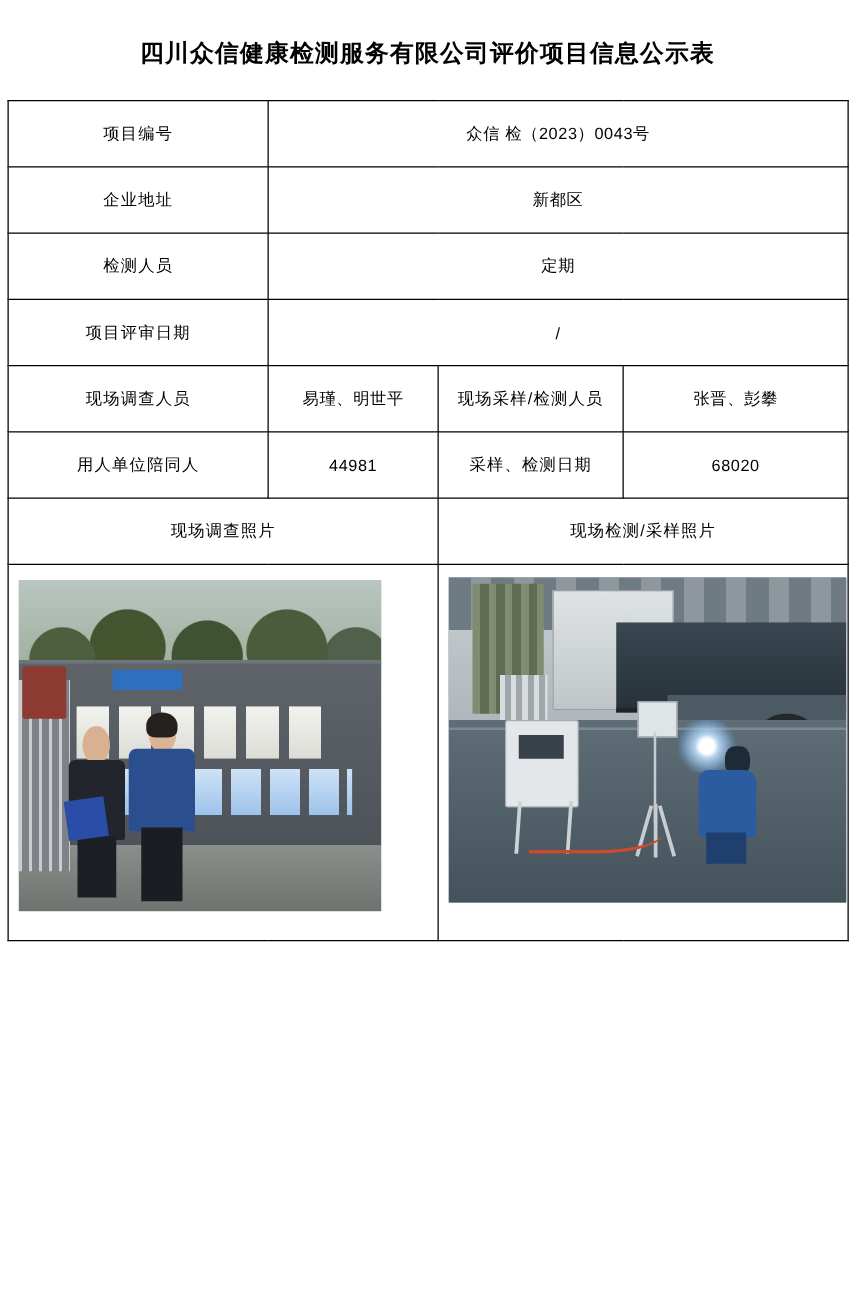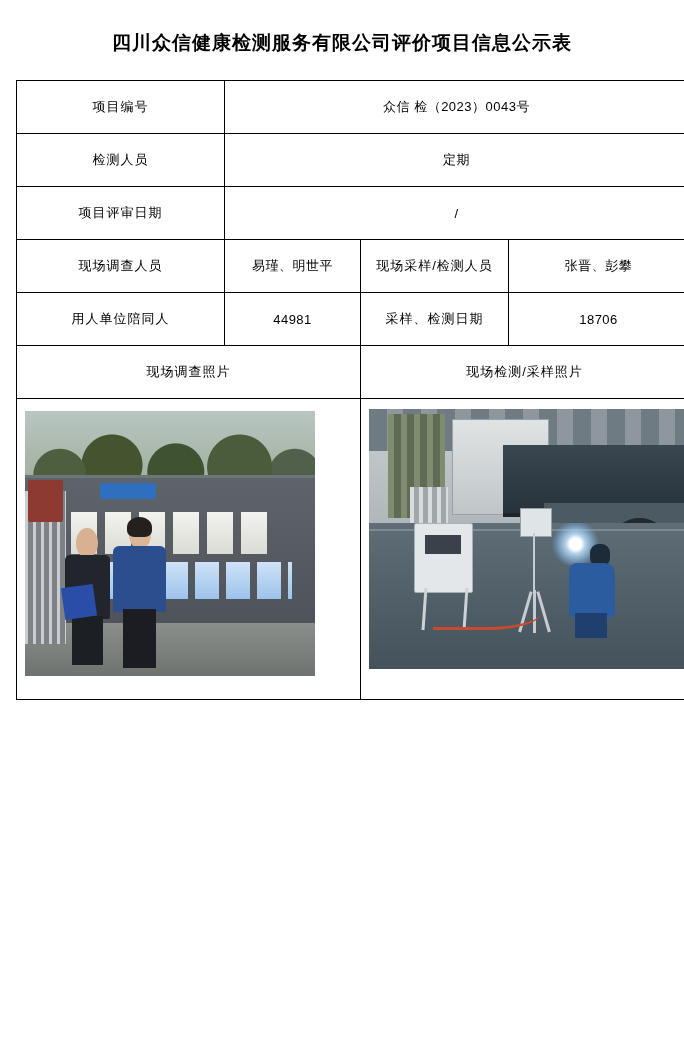--- a/index.html
+++ b/index.html
@@ -12,21 +12,21 @@
     height: 1046px;
     font-family: "Liberation Sans", sans-serif;
     color: #000000;
     overflow: hidden;
   }
   .page {
     width: 684px;
     height: 777px;
     position: relative;
     box-sizing: border-box;
-    padding: 0 16px;
+    padding: 0 6px;
   }
   .title {
     text-align: center;
     font-size: 19px;
     font-weight: bold;
     letter-spacing: 1px;
     padding: 30px 0 24px 0;
     color: #000;
   }
   table.main {
@@ -283,39 +283,43 @@
       <col style="width:136px">
       <col style="width:148px">
       <col style="width:180px">
     </colgroup>
     <tbody>
       <tr>
         <td class="label">项目编号</td>
         <td class="value" colspan="3">众信 检（2023）0043号</td>
       </tr>
       <tr>
+        <td class="label">企业地址</td>
+        <td class="value" colspan="3">新都区</td>
+      </tr>
+      <tr>
         <td class="label">检测人员</td>
         <td class="value" colspan="3">定期</td>
       </tr>
       <tr>
         <td class="label">项目评审日期</td>
         <td class="value" colspan="3">/</td>
       </tr>
 
       <tr>
         <td class="label">现场调查人员</td>
         <td class="value">易瑾、明世平</td>
         <td class="label">现场采样/检测人员</td>
         <td class="value">张晋、彭攀</td>
       </tr>
       <tr>
         <td class="label">用人单位陪同人</td>
         <td class="value">44981</td>
         <td class="label">采样、检测日期</td>
-        <td class="value">18706</td>
+        <td class="value">68020</td>
       </tr>
 
       <tr>
         <td class="label photo-header" colspan="2">现场调查照片</td>
         <td class="label photo-header" colspan="2">现场检测/采样照片</td>
       </tr>
 
       <tr>
         <td class="photo-cell" colspan="2">
           <div class="photo-inner">

